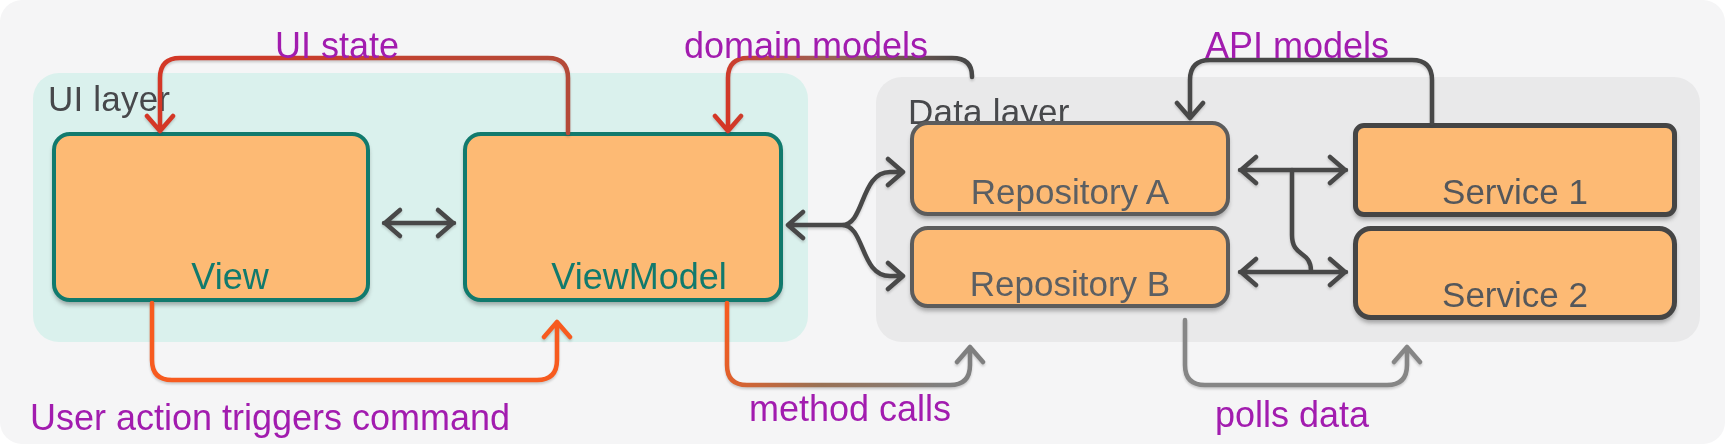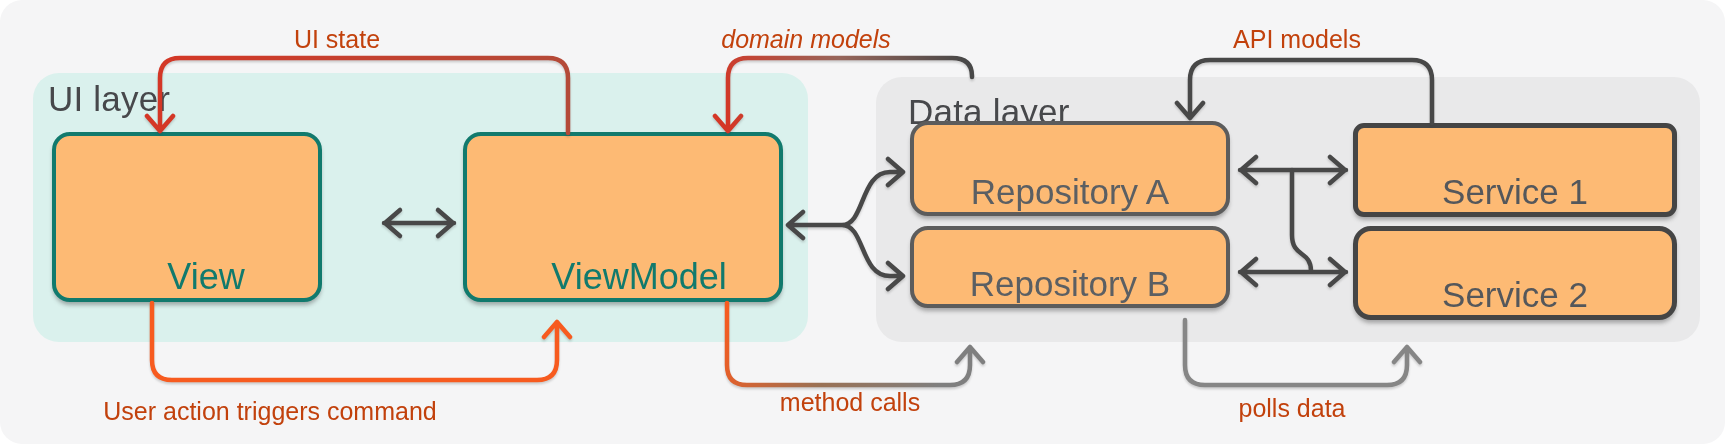--- a/index.html
+++ b/index.html
@@ -24,30 +24,30 @@
     position:absolute;
     background:#fdba74;
     border-radius:18px;
     display:flex;align-items:flex-end;justify-content:center;
     box-shadow:0 4px 4px -1px rgba(60,60,60,.40);
     box-sizing:border-box;
   }
   .box.teal{border:4px solid #117a6d;color:#117a6d;font-size:36px;}
   .box.repo{border:4px solid #5c5c5c;color:#5b5f63;font-size:35px;}
   .box.service{border:5px solid #454545;color:#54575b;font-size:35px;}
-  .box.view{left:52px;top:132px;width:270px;height:170px;padding-left:38px;}
+  .box.view{left:52px;top:132px;width:318px;height:170px;padding-left:38px;}
   .box.viewmodel{left:463px;top:132px;width:320px;height:170px;padding-left:32px;}
   .box.repo-a{left:910px;top:121px;width:320px;height:95px;}
   .box.repo-b{left:910px;top:226px;width:320px;height:82px;}
   .box.service-1{left:1353px;top:123px;width:324px;height:94px;border-radius:11px;}
   .box.service-2{left:1353px;top:226px;width:324px;height:94px;}
   .caption{
     position:absolute;
     transform:translateX(-50%);
-    font-size:25px;color:#c2410c;white-space:nowrap;
+    font-size:36px;color:#a21caf;white-space:nowrap;
   }
   svg.arrows{
     position:absolute;left:0;top:0;
     pointer-events:none;
     filter:drop-shadow(0 2px 1px rgba(60,60,60,.22));
   }
   svg.arrows path{fill:none;stroke-width:4.5;stroke-linecap:round;stroke-linejoin:round;}
 </style>
 </head>
 <body>
@@ -113,18 +113,18 @@
     <path d="M793,225 L842,225 C865,225 860,172 890,172 L902,172 M803,212 L788,225 L803,238 M888,159 L903,172 L888,185 M842,225 C865,225 860,276 890,276 L902,276 M888,263 L903,276 L888,289" stroke="#484848"></path>
 
     <path d="M1240,170 L1346,170 M1256,157 L1241,170 L1256,183 M1330,157 L1345,170 L1330,183" stroke="#484848"></path>
 
     <path d="M1240,272 L1346,272 M1256,259 L1241,272 L1256,285 M1330,259 L1345,272 L1330,285" stroke="#484848"></path>
 
     <path d="M1292,170 L1292,235 C1292,258 1311,250 1311,271" stroke="#484848"></path>
   </svg>
 
   <div class="caption" style="left:337px;top:25px;">UI state</div>
-  <div class="caption" style="left:806px;top:25px;font-style:italic;">domain models</div>
+  <div class="caption" style="left:806px;top:25px;">domain models</div>
   <div class="caption" style="left:1297px;top:25px;">API models</div>
   <div class="caption" style="left:270px;top:388px;margin-top:9px;">User action triggers command</div>
   <div class="caption" style="left:850px;top:388px;">method calls</div>
   <div class="caption" style="left:1292px;top:394px;">polls data</div>
 </div>
 
 </body></html>

